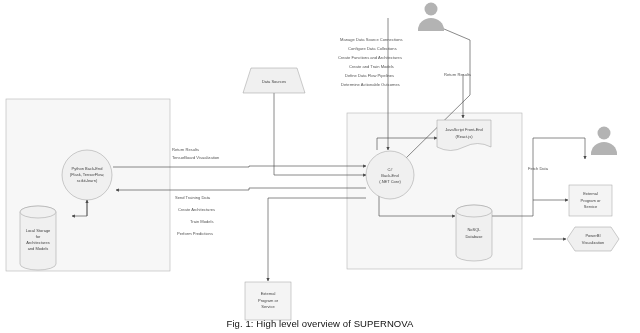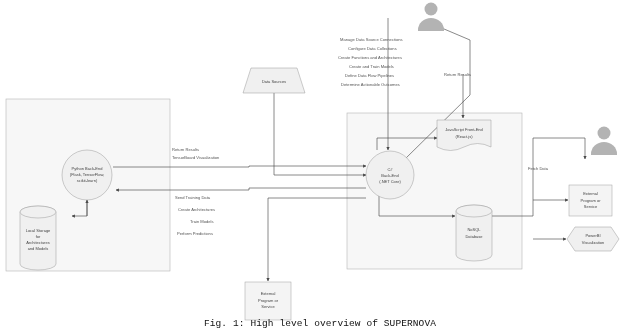--- a/index.html
+++ b/index.html
@@ -62,21 +62,21 @@
   }
   .actor {
     fill: #b3b3b3;
   }
   .caption {
     position: absolute;
     left: 0;
     top: 318px;
     width: 640px;
     text-align: center;
-    font-family: Liberation Mono, monospace;
+    font-family: Liberation Sans, sans-serif;
     font-size: 9.5px;
     color: #111111;
     letter-spacing: 0.1px;
   }
 </style>
 </head>
 <body>
 
 <div id="page">
 

